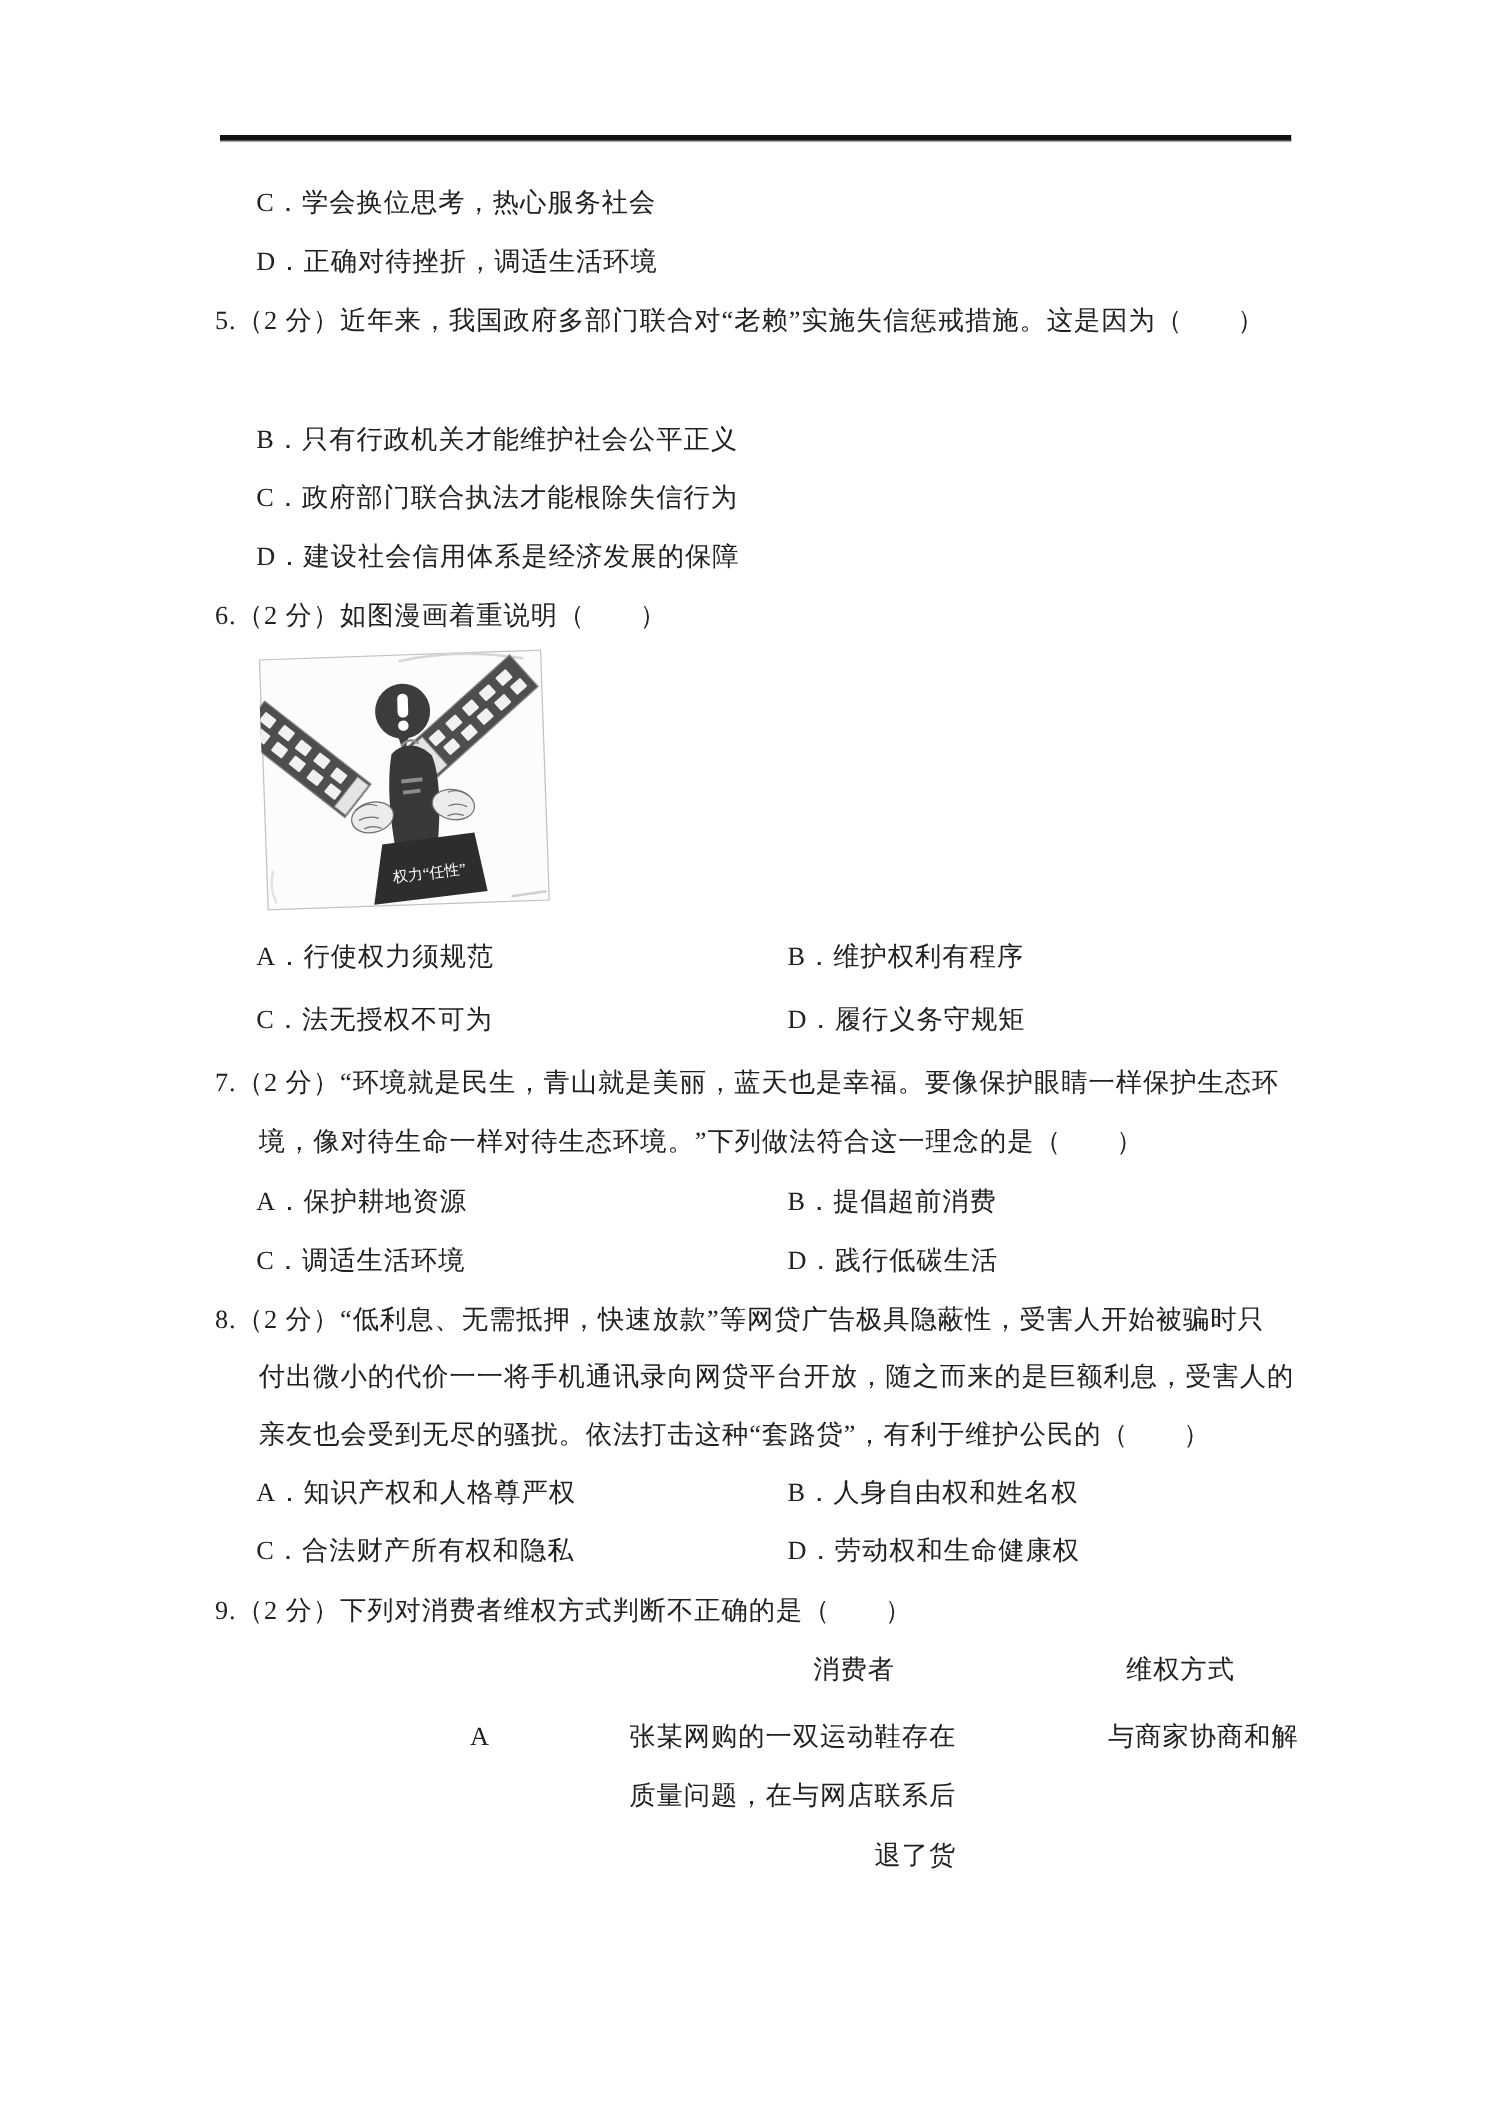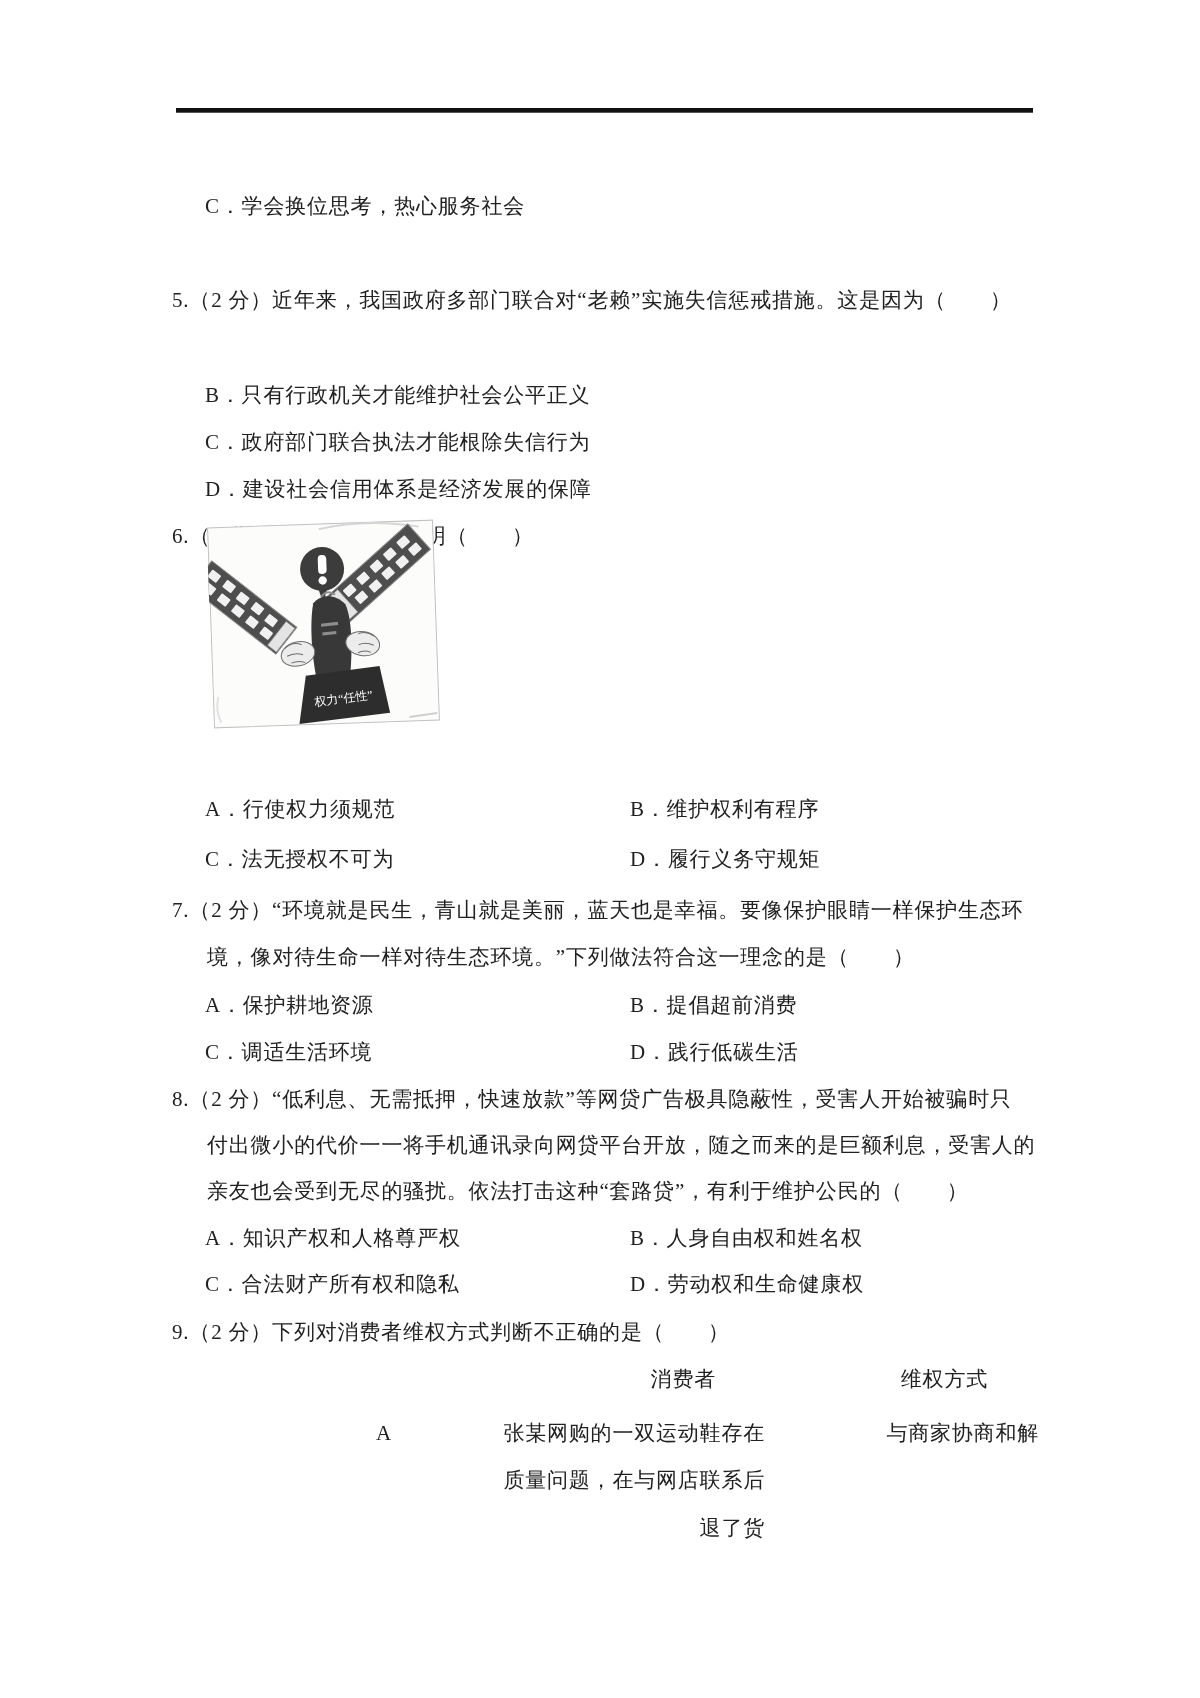--- a/index.html
+++ b/index.html
@@ -12,21 +12,20 @@
     overflow:hidden;
   }
   .page{position:absolute;left:0;top:0;width:1200px;height:1698px;}
   .tl{
     position:absolute;
     font-size:21px;
     line-height:30px;
     letter-spacing:0.8px;
     white-space:nowrap;
     color:#212121;
-    margin-top:44px;
   }
   .ctr{text-align:right;}
   .divider{
     position:absolute;
     left:176px;top:108px;width:857px;height:3.5px;
     background:#111;
     border-bottom:1px solid #555;
   }
   .cartoon{
     position:absolute;
@@ -36,20 +35,21 @@
   .cartoon svg{display:block;}
 </style>
 </head>
 <body>
 
 <div class="page">
 
   <div class="divider"></div>
 
   <div class="tl" style="left:205px;top:147px">C．学会换位思考，热心服务社会</div>
+  <div class="tl" style="left:205px;top:194px">D．正确对待挫折，调适生活环境</div>
 
   <div class="tl" style="left:172px;top:241px">5.（2 分）近年来，我国政府多部门联合对“老赖”实施失信惩戒措施。这是因为（　　）</div>
   <div class="tl" style="left:205px;top:336px">B．只有行政机关才能维护社会公平正义</div>
   <div class="tl" style="left:205px;top:383px">C．政府部门联合执法才能根除失信行为</div>
   <div class="tl" style="left:205px;top:430px">D．建设社会信用体系是经济发展的保障</div>
 
   <div class="tl" style="left:172px;top:477px">6.（2 分）如图漫画着重说明（　　）</div>
 
   <div class="cartoon">
     <svg width="227" height="202" viewBox="0 0 227 202" xmlns="http://www.w3.org/2000/svg">

